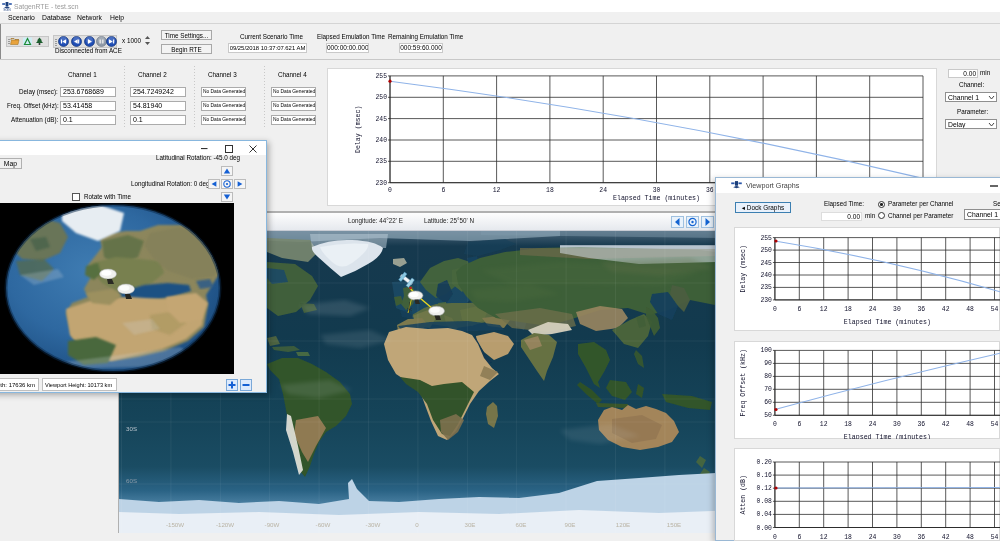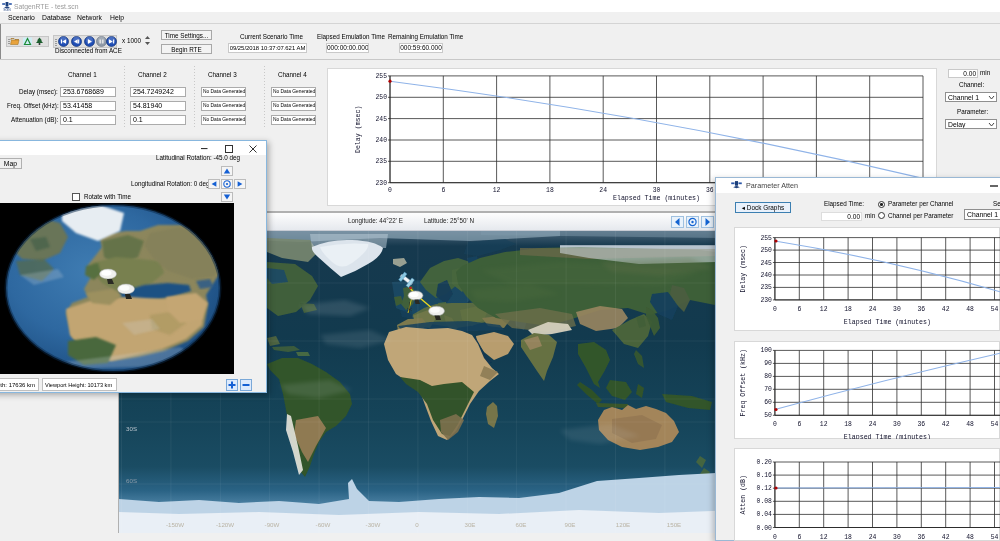--- a/index.html
+++ b/index.html
@@ -474,21 +474,21 @@
   </div>
 
 <div class="abs" style="left:715px;top:177px;width:290px;height:364px;background:#f0f0f0;border:1px solid #9ab8d4;box-shadow:-2px 2px 6px rgba(0,0,0,0.25);box-sizing:border-box;z-index:20;"></div>
 <div class="abs" style="left:716px;top:178px;width:288px;height:15px;background:#ffffff;z-index:21;"></div>
 <svg class="abs" style="left:731px;top:180px;z-index:22" width="11" height="11" viewBox="0 0 10 10">
    <rect x="3.6" y="1" width="2.8" height="4.2" fill="#1b3f7a"></rect>
    <rect x="0.2" y="2.2" width="3" height="1.6" fill="#2a56a8"></rect>
    <rect x="6.8" y="2.2" width="3" height="1.6" fill="#2a56a8"></rect>
    <path d="M2,6.5 L5,5.2 L8,6.5 L5,7.4 Z" fill="#23447f"></path>
 </svg>
-<div class="lbl" style="left:746px;top:182px;font-size:7.2px;color:#444;z-index:22;">Parameter Atten</div>
+<div class="lbl" style="left:746px;top:182px;font-size:7.2px;color:#444;z-index:22;">Viewport Graphs</div>
 <div class="abs" style="left:990px;top:185px;width:8px;height:1.5px;background:#666;z-index:22;"></div>
 <div class="abs" style="left:735px;top:202px;width:56px;height:11px;background:#e9f1fb;border:1px solid #3c7fb1;box-sizing:border-box;font-size:6.4px;line-height:9px;text-align:center;color:#000;z-index:22;">◂ Dock Graphs</div>
 <div class="lbl" style="left:824px;top:201px;z-index:22;">Elapsed Time:</div>
 <div class="fld" style="left:821px;top:212px;width:41px;height:9px;text-align:right;line-height:8px;border-color:#dddddd;z-index:22;padding-right:1px;">0.00</div>
 <div class="lbl" style="left:865px;top:213px;z-index:22;">min</div>
 <div class="abs" style="left:878px;top:201px;width:7px;height:7px;border:1px solid #333;border-radius:50%;background:#fff;box-sizing:border-box;z-index:22;">
     <div style="position:absolute;left:1.2px;top:1.2px;width:2.6px;height:2.6px;border-radius:50%;background:#222;"></div>
   </div>
 <div class="lbl" style="left:888px;top:201px;z-index:22;">Parameter per Channel</div>
 <div class="abs" style="left:878px;top:212px;width:7px;height:7px;border:1px solid #333;border-radius:50%;background:#fff;box-sizing:border-box;z-index:22;"></div>

